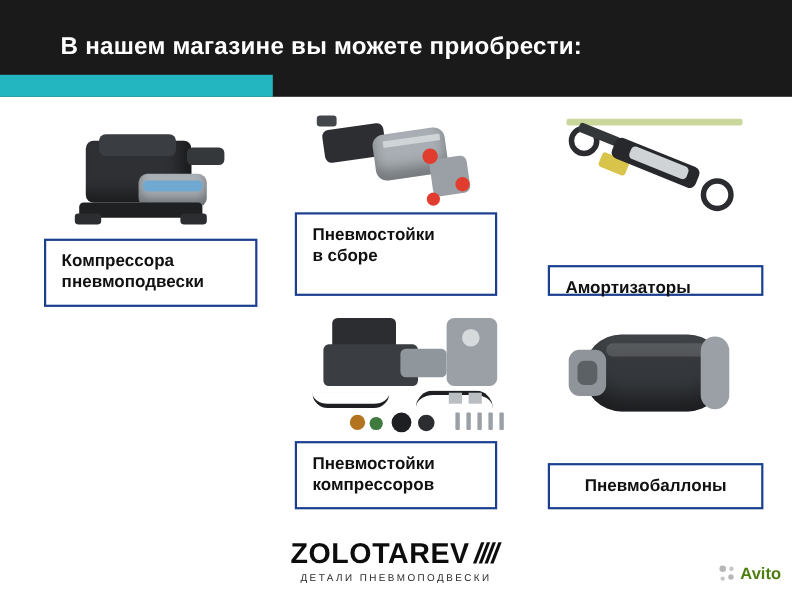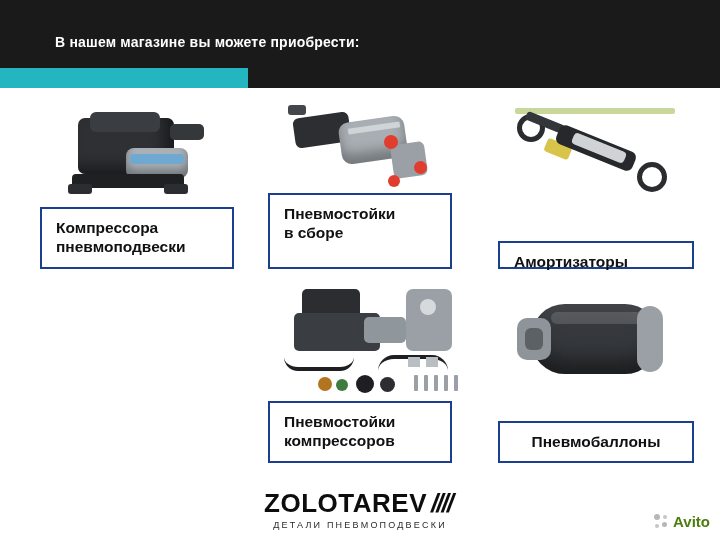--- a/index.html
+++ b/index.html
@@ -12,21 +12,21 @@
   .page{position:relative;width:720px;height:540px;background:#fff;}
 
   
   .header{
     position:absolute;left:0;top:0;width:720px;height:88px;
     background:#1a1a1a;
     display:flex;align-items:center;
   }
   .header-title{
     color:#ffffff;
-    font-size:14px;
+    font-size:22px;
     font-weight:bold;
     letter-spacing:0.2px;
     margin-left:55px;
     margin-top:-4px;
     white-space:nowrap;
   }
   .teal-bar{
     position:absolute;left:0;top:68px;width:248px;height:20px;
     background:#23b6c0;
   }
@@ -171,21 +171,21 @@
 
 <div class="page">
 
   <div class="header">
     <div class="teal-bar"></div>
     <div class="header-title">В нашем магазине вы можете приобрести:</div>
   </div>
 
   <div class="grid">
 
-    <div class="cell" style="left:40px;top:6px;width:200px;height:175px;">
+    <div class="cell" style="left:40px;top:16px;width:200px;height:175px;">
       <div class="img-area">
         <div class="art compressor">
           <div class="body"></div>
             <div class="body2"></div>
             <div class="port"></div>
           <div class="cyl"></div>
             <div class="cyl2"></div>
           <div class="foot"></div>
             <div class="foot2"></div>
             <div class="foot3"></div>

